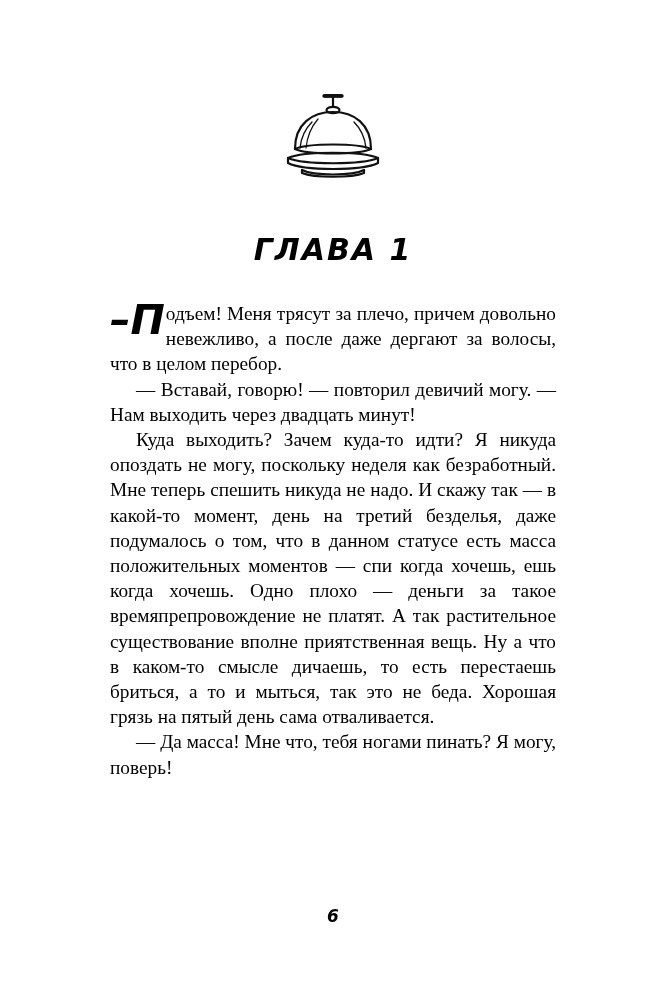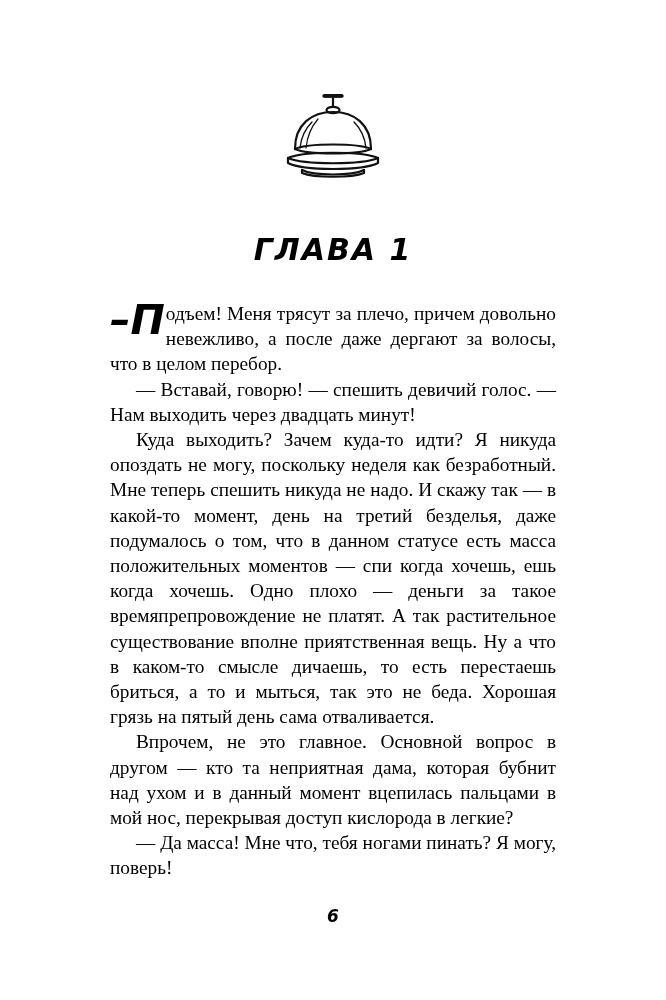--- a/index.html
+++ b/index.html
@@ -126,21 +126,20 @@
       <g fill="#111">
         <rect x="55" y="8" width="20" height="3.4" rx="1.7"></rect>
       </g>
     </svg>
   </div>
 
   <h1 class="chapter-title">ГЛАВА 1</h1>
 
   <div class="body-text">
     <p class="first dropcap-wrap"><span class="dropcap">–П</span><span>одъем! Меня трясут за плечо, причем довольно невежливо, а после даже дергают за волосы, что в целом перебор.</span></p>
-    <p>— Вставай, говорю! — спешить девичий голос. — Нам выходить через двадцать минут!</p>
+    <p>— Вставай, говорю! — повторил девичий могу. — Нам выходить через двадцать минут!</p>
     <p>Куда выходить? Зачем куда-то идти? Я никуда опоздать не могу, поскольку неделя как безработный. Мне теперь спешить никуда не надо. И скажу так — в какой-то момент, день на третий безделья, даже подумалось о том, что в данном статусе есть масса положительных моментов — спи когда хочешь, ешь когда хочешь. Одно плохо — деньги за такое времяпрепровождение не платят. А так растительное существование вполне приятственная вещь. Ну а что в каком-то смысле дичаешь, то есть перестаешь бриться, а то и мыться, так это не беда. Хорошая грязь на пятый день сама отваливается.</p>
-    <p>Впрочем, не это главное. Основной вопрос в другом — кто та неприятная дама, которая бубнит над ухом и в данный момент вцепилась пальцами в мой нос, перекрывая доступ кислорода в легкие?</p>
     <p>— Да масса! Мне что, тебя ногами пинать? Я могу, поверь!</p>
   </div>
 
   <div class="folio">6</div>
 
 </div>
 
 </body></html>

